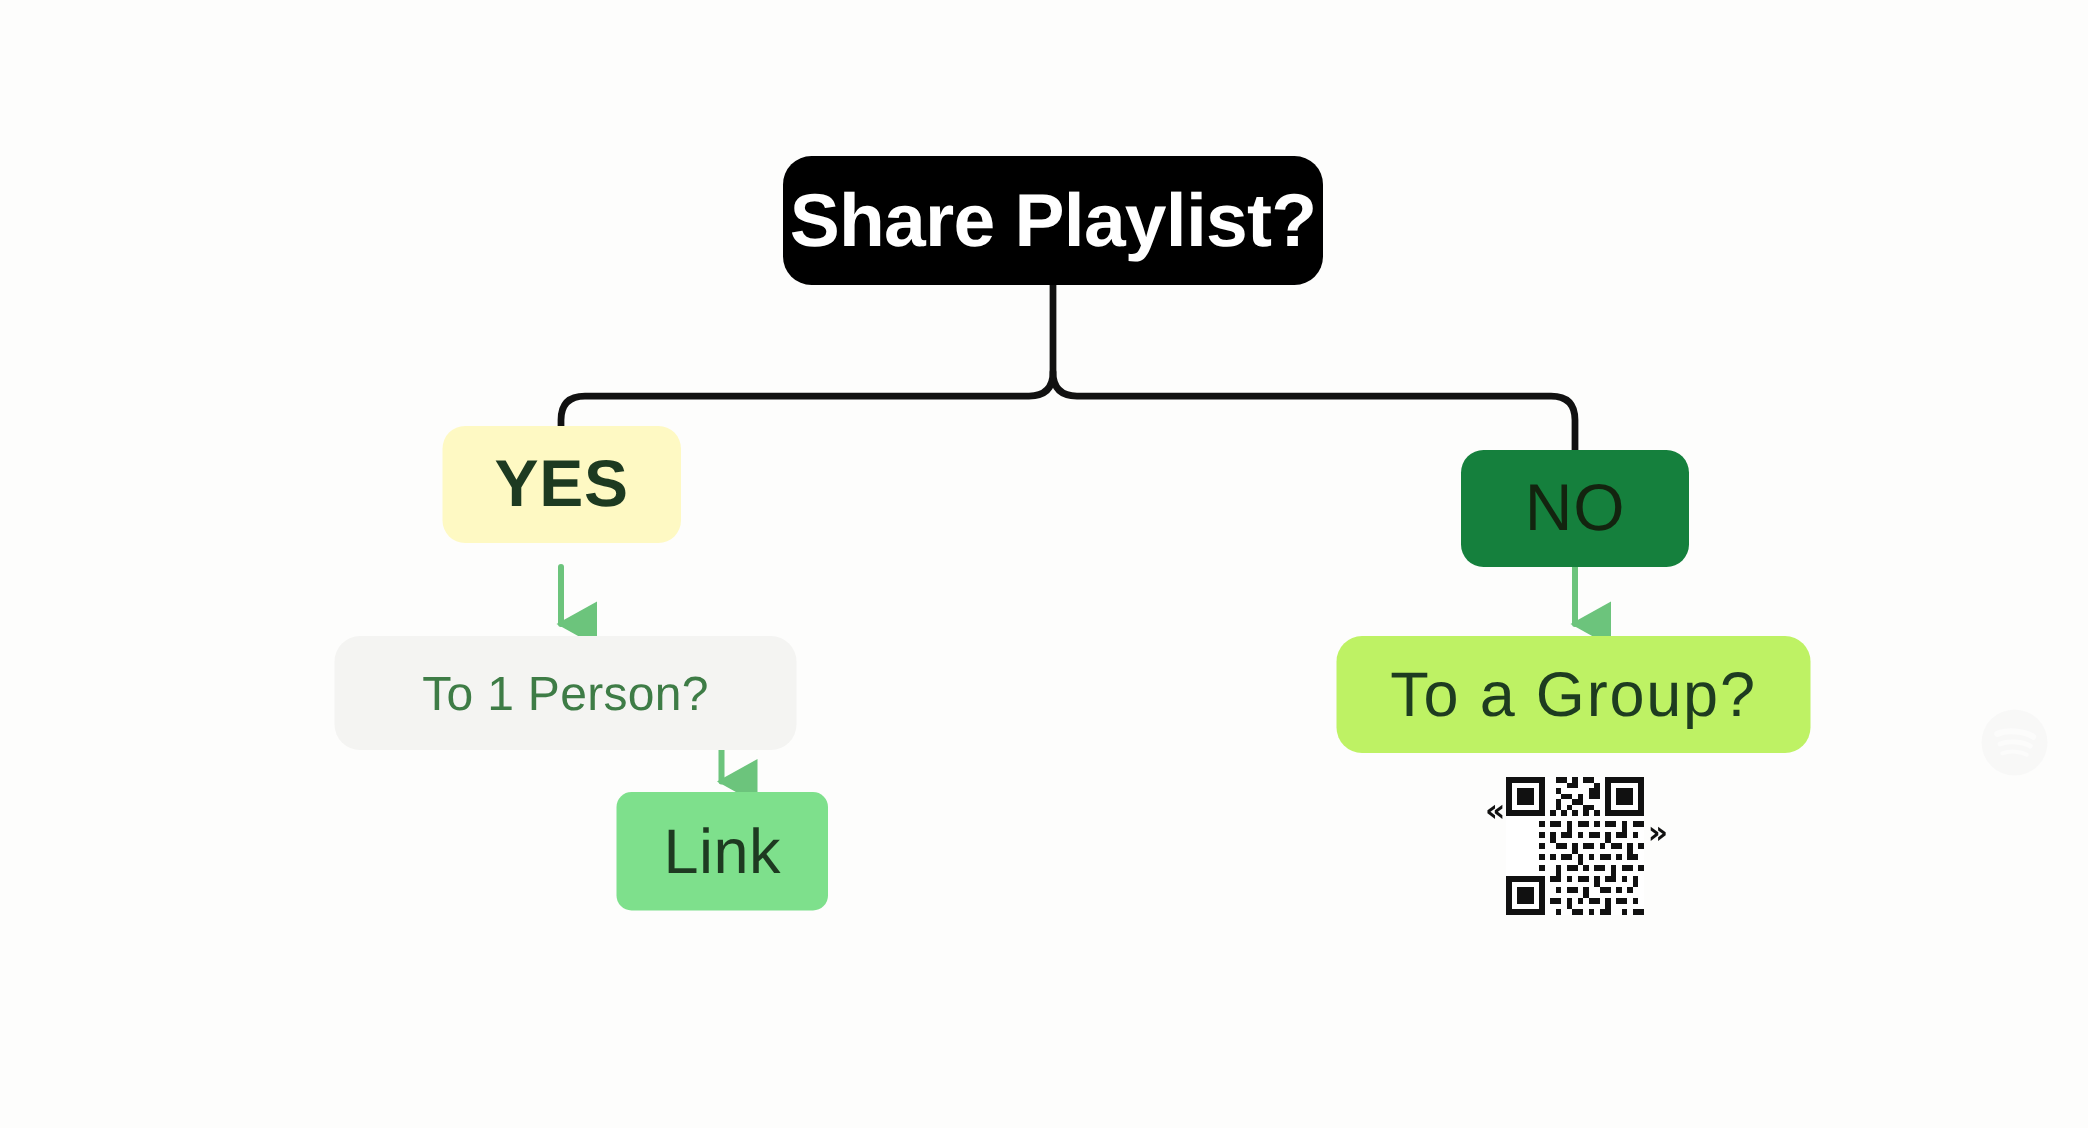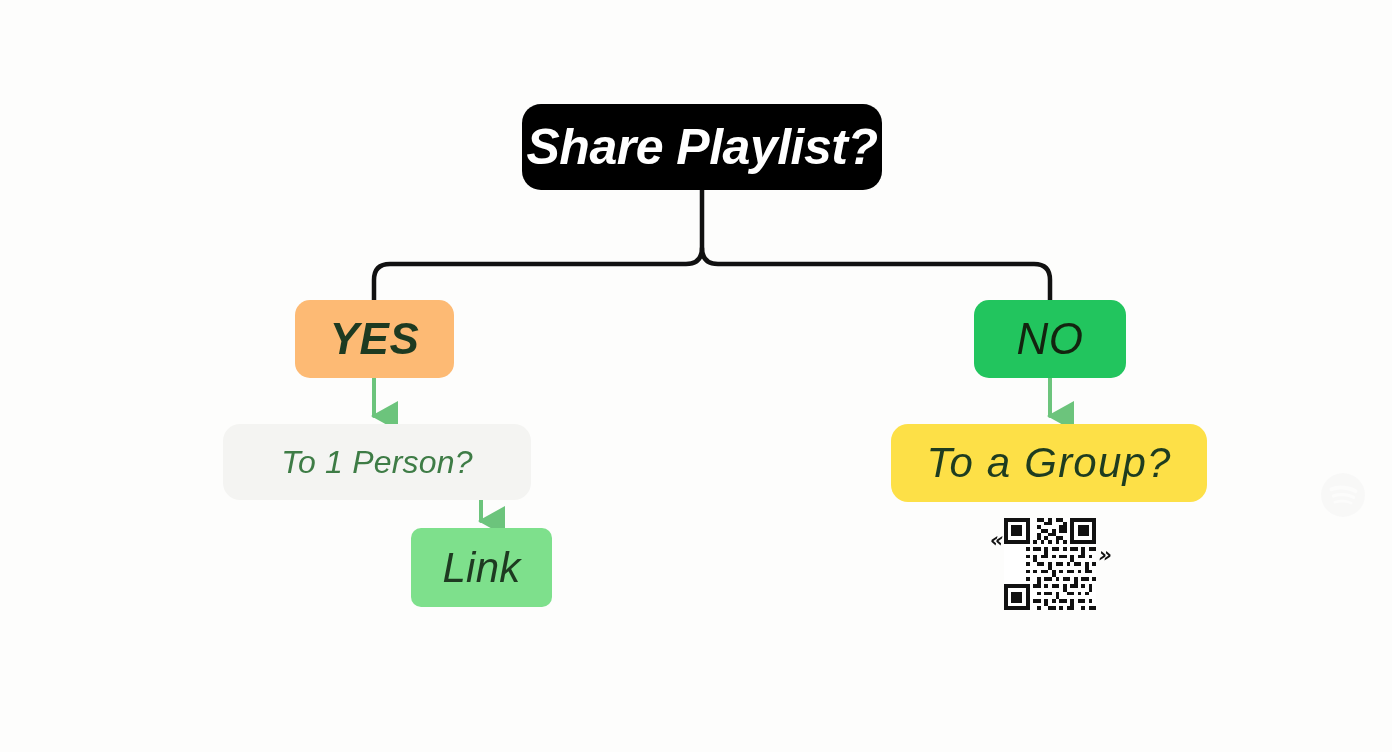--- a/index.html
+++ b/index.html
@@ -14,21 +14,20 @@
     font-family: "Liberation Sans", sans-serif;
     overflow: hidden;
     position: relative;
   }
 
   #canvas {
     position: absolute;
     inset: 0;
     width: 1392px;
     height: 540px;
-    font-style: italic;
   }
 
   
   #connectors {
     position: absolute;
     left: 0;
     top: 0;
     width: 1392px;
     height: 752px;
     z-index: 1;
@@ -55,37 +54,37 @@
     background: #000000;
     border-radius: 19px;
     color: #ffffff;
     font-size: 50px;
     font-weight: 700;
     letter-spacing: -0.5px;
   }
 
   .node-yes {
     left: 295px;
-    top: 300px;
+    top: 284px;
     width: 159px;
     height: 78px;
-    background: #fdba74;
+    background: #fef9c3;
     border-radius: 15px;
     color: #1d3a21;
     font-size: 44px;
     font-weight: 700;
     letter-spacing: 0.5px;
   }
 
   .node-no {
     left: 974px;
     top: 300px;
     width: 152px;
     height: 78px;
-    background: #22c55e;
+    background: #15803d;
     border-radius: 15px;
     color: #13240f;
     font-size: 44px;
     font-weight: 400;
     letter-spacing: 0.5px;
   }
 
   .node-person {
     left: 223px;
     top: 424px;
@@ -97,21 +96,21 @@
     font-size: 32px;
     font-weight: 400;
     letter-spacing: 0.2px;
   }
 
   .node-group {
     left: 891px;
     top: 424px;
     width: 316px;
     height: 78px;
-    background: #fde047;
+    background: #bef264;
     border-radius: 17px;
     color: #1e3c20;
     font-size: 42px;
     font-weight: 400;
     letter-spacing: 1.2px;
   }
 
   .node-link {
     left: 411px;
     top: 528px;

